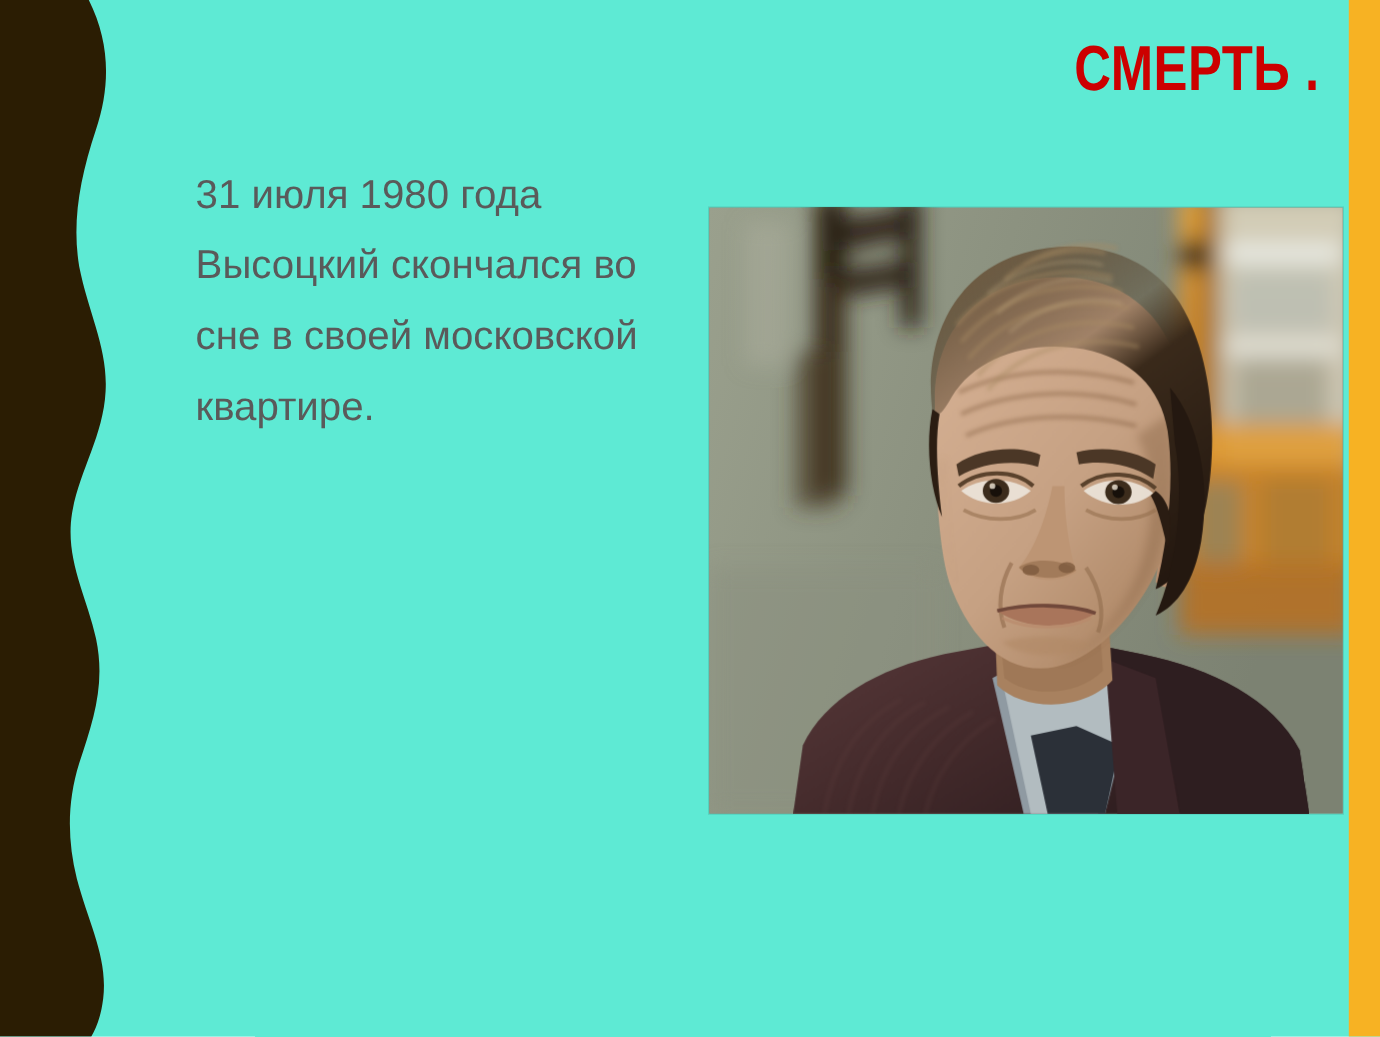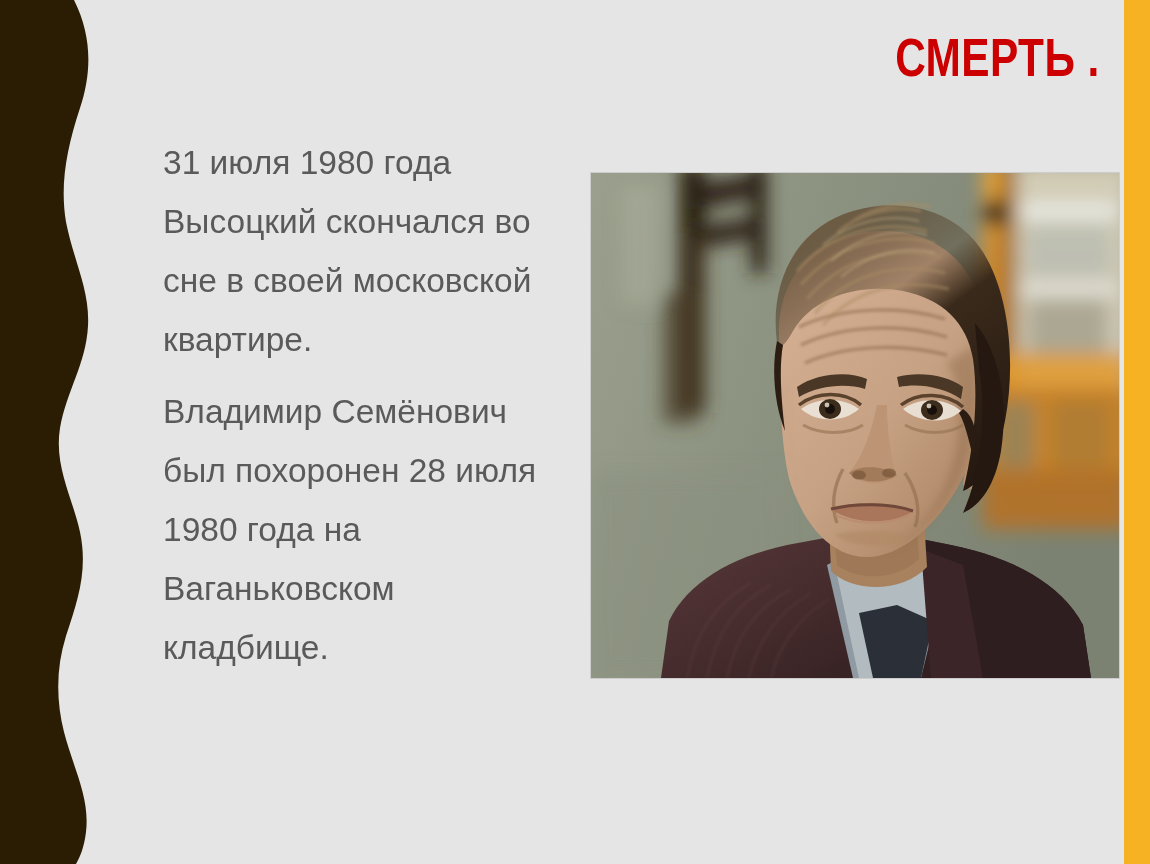--- a/index.html
+++ b/index.html
@@ -5,21 +5,21 @@
   html, body {
     margin: 0;
     padding: 0;
     background: #ffffff;
   }
   #slide {
     position: relative;
     width: 1150px;
     height: 864px;
     overflow: hidden;
-    background: #e5e5e5;
+    background: #5eead4;
     font-family: "Liberation Sans", sans-serif;
   }
 
   
   #wave-band {
     position: absolute;
     left: 0; top: 0;
     width: 100px;
     height: 864px;
   }
@@ -96,21 +96,20 @@
                L0,864 Z" fill="#2B1D03"></path>
     </svg>
   </div>
 
   <div id="right-bar"></div>
 
   <div id="title">СМЕРТЬ .</div>
 
   <div id="body-text">
     <p>31 июля 1980 года Высоцкий скончался во сне в своей московской квартире.</p>
-    <p>Владимир Семёнович был похоронен 28 июля 1980 года на Ваганьковском кладбище.</p>
   </div>
 
   <div id="photo">
     <svg viewBox="0 0 528 505" preserveAspectRatio="none">
       <defs>
         <filter id="blurBg" x="-20%" y="-20%" width="140%" height="140%">
           <feGaussianBlur stdDeviation="9"></feGaussianBlur>
         </filter>
         <filter id="blurSoft" x="-20%" y="-20%" width="140%" height="140%">
           <feGaussianBlur stdDeviation="4"></feGaussianBlur>

